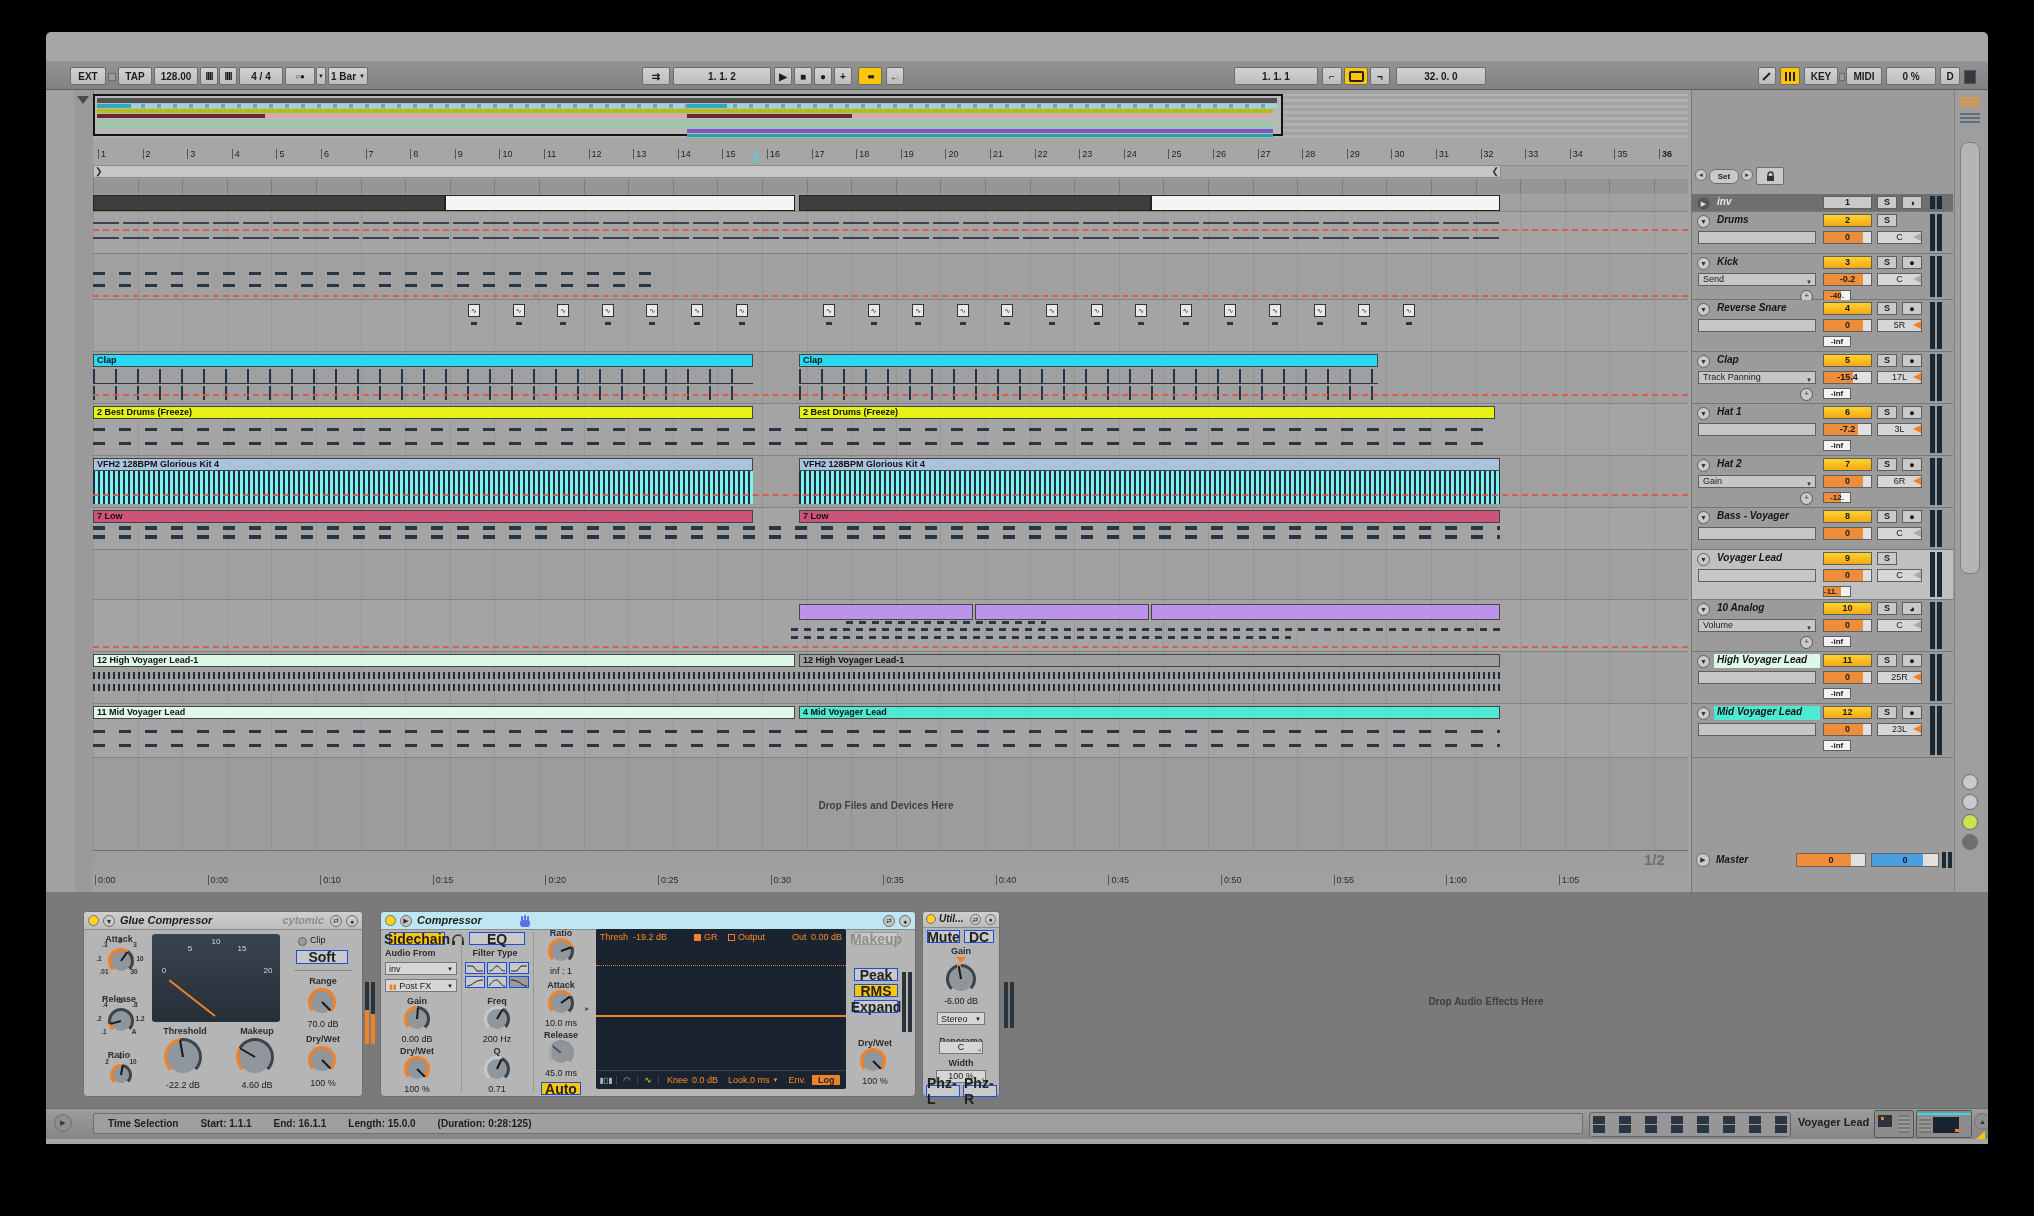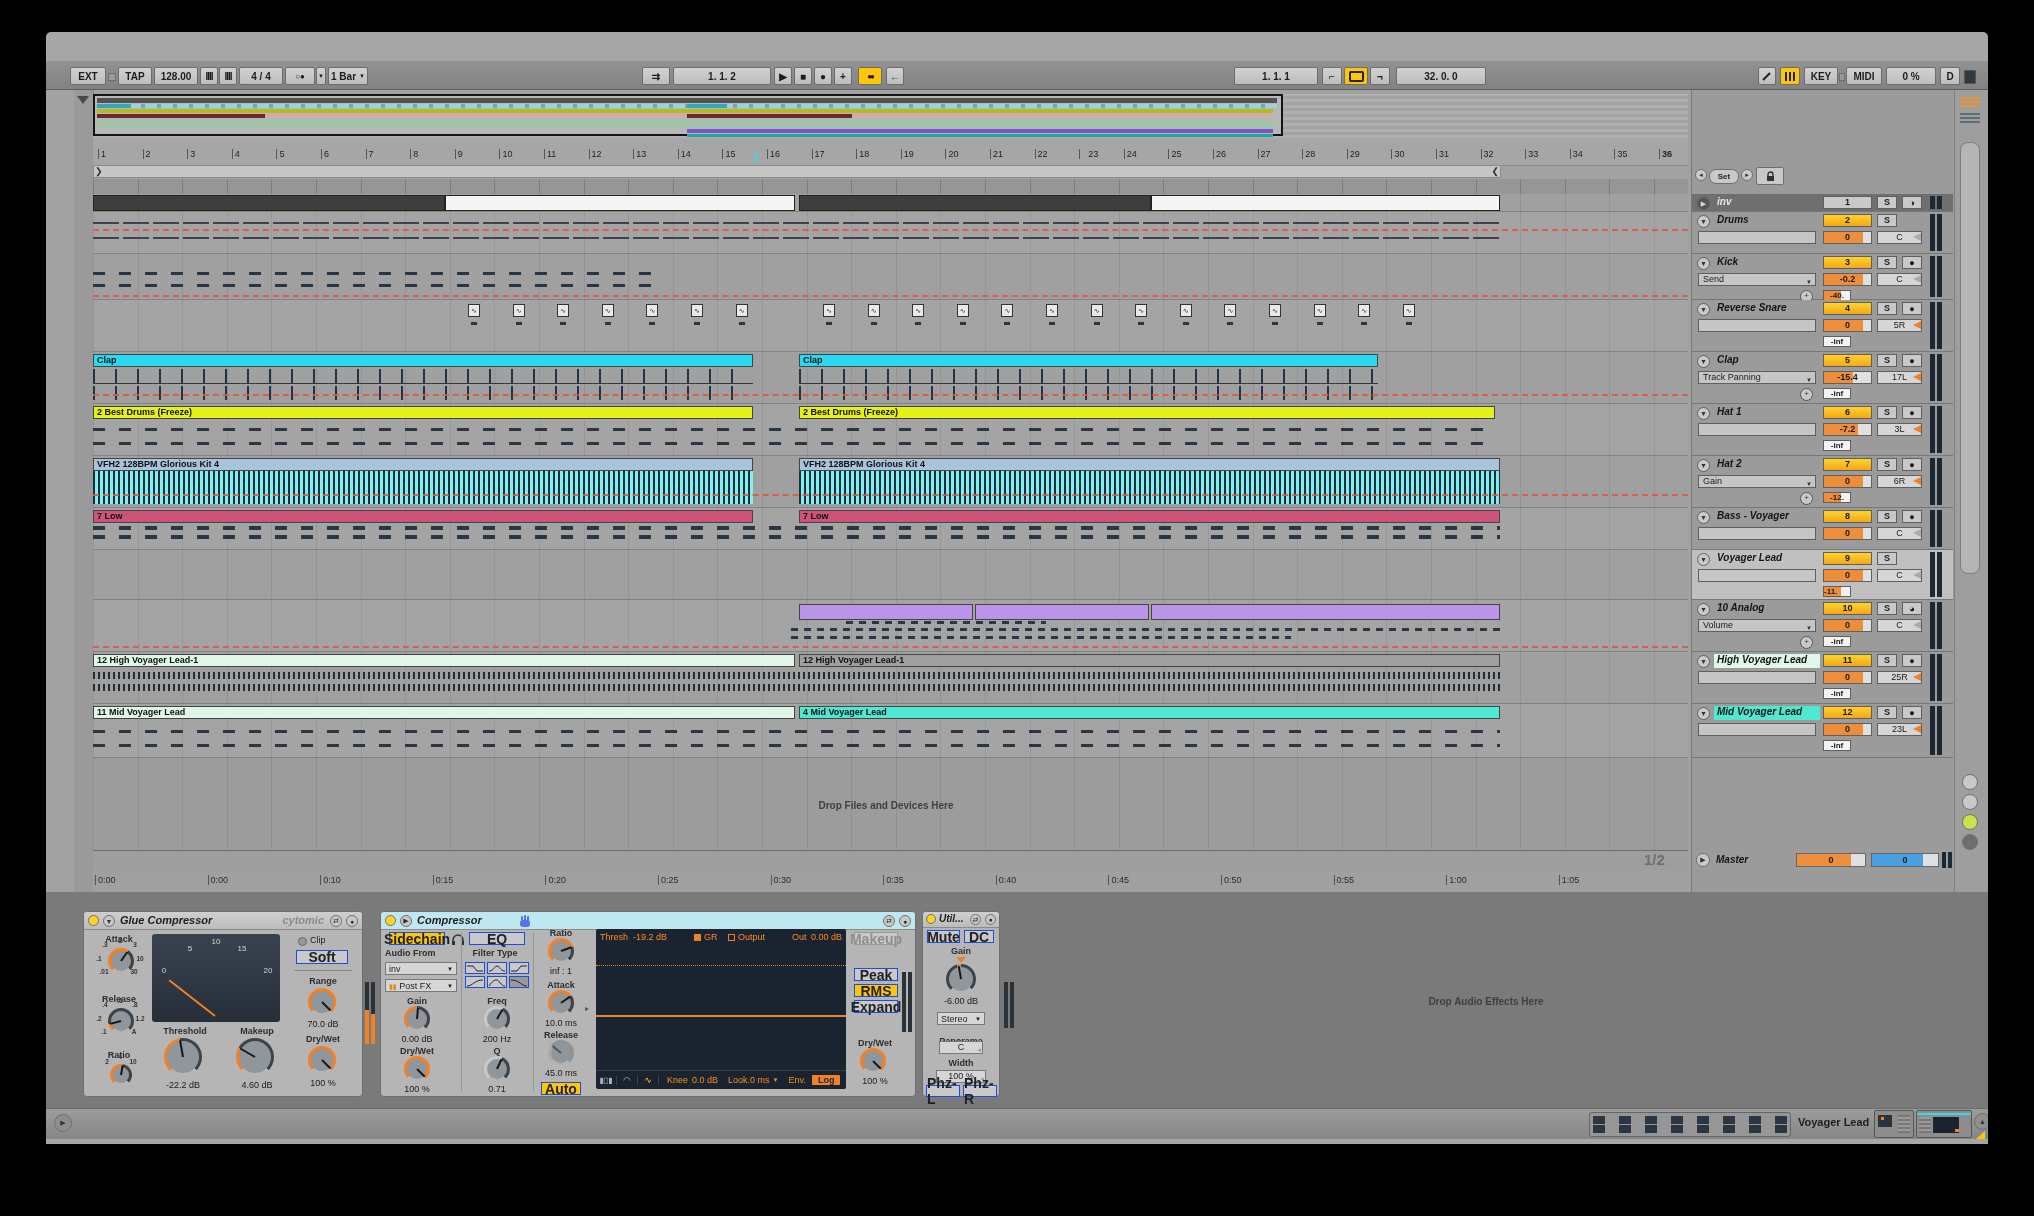--- a/index.html
+++ b/index.html
@@ -126,21 +126,21 @@
       <div style="position: absolute; left: 540.2px; top: 11px; font-size: 9px; color: rgb(34, 34, 34); border-left: 1px solid rgb(85, 85, 85); padding-left: 2px; line-height: 10px;">13</div>
       <div style="position: absolute; left: 584.8px; top: 11px; font-size: 9px; color: rgb(34, 34, 34); border-left: 1px solid rgb(85, 85, 85); padding-left: 2px; line-height: 10px;">14</div>
       <div style="position: absolute; left: 629.4px; top: 11px; font-size: 9px; color: rgb(34, 34, 34); border-left: 1px solid rgb(85, 85, 85); padding-left: 2px; line-height: 10px;">15</div>
       <div style="position: absolute; left: 674px; top: 11px; font-size: 9px; color: rgb(34, 34, 34); border-left: 1px solid rgb(85, 85, 85); padding-left: 2px; line-height: 10px;">16</div>
       <div style="position: absolute; left: 718.6px; top: 11px; font-size: 9px; color: rgb(34, 34, 34); border-left: 1px solid rgb(85, 85, 85); padding-left: 2px; line-height: 10px;">17</div>
       <div style="position: absolute; left: 763.2px; top: 11px; font-size: 9px; color: rgb(34, 34, 34); border-left: 1px solid rgb(85, 85, 85); padding-left: 2px; line-height: 10px;">18</div>
       <div style="position: absolute; left: 807.8px; top: 11px; font-size: 9px; color: rgb(34, 34, 34); border-left: 1px solid rgb(85, 85, 85); padding-left: 2px; line-height: 10px;">19</div>
       <div style="position: absolute; left: 852.4px; top: 11px; font-size: 9px; color: rgb(34, 34, 34); border-left: 1px solid rgb(85, 85, 85); padding-left: 2px; line-height: 10px;">20</div>
       <div style="position: absolute; left: 897px; top: 11px; font-size: 9px; color: rgb(34, 34, 34); border-left: 1px solid rgb(85, 85, 85); padding-left: 2px; line-height: 10px;">21</div>
       <div style="position: absolute; left: 941.6px; top: 11px; font-size: 9px; color: rgb(34, 34, 34); border-left: 1px solid rgb(85, 85, 85); padding-left: 2px; line-height: 10px;">22</div>
-      <div style="position: absolute; left: 986.2px; top: 11px; font-size: 9px; color: rgb(34, 34, 34); border-left: 1px solid rgb(85, 85, 85); padding-left: 8px; line-height: 10px;">23</div>
+      <div style="position: absolute; left: 986.2px; top: 11px; font-size: 9px; color: rgb(34, 34, 34); border-left: 1px solid rgb(85, 85, 85); padding-left: 2px; line-height: 10px;">23</div>
       <div style="position: absolute; left: 1030.8px; top: 11px; font-size: 9px; color: rgb(34, 34, 34); border-left: 1px solid rgb(85, 85, 85); padding-left: 2px; line-height: 10px;">24</div>
       <div style="position: absolute; left: 1075.4px; top: 11px; font-size: 9px; color: rgb(34, 34, 34); border-left: 1px solid rgb(85, 85, 85); padding-left: 2px; line-height: 10px;">25</div>
       <div style="position: absolute; left: 1120px; top: 11px; font-size: 9px; color: rgb(34, 34, 34); border-left: 1px solid rgb(85, 85, 85); padding-left: 2px; line-height: 10px;">26</div>
       <div style="position: absolute; left: 1164.6px; top: 11px; font-size: 9px; color: rgb(34, 34, 34); border-left: 1px solid rgb(85, 85, 85); padding-left: 2px; line-height: 10px;">27</div>
       <div style="position: absolute; left: 1209.2px; top: 11px; font-size: 9px; color: rgb(34, 34, 34); border-left: 1px solid rgb(85, 85, 85); padding-left: 2px; line-height: 10px;">28</div>
       <div style="position: absolute; left: 1253.8px; top: 11px; font-size: 9px; color: rgb(34, 34, 34); border-left: 1px solid rgb(85, 85, 85); padding-left: 2px; line-height: 10px;">29</div>
       <div style="position: absolute; left: 1298.4px; top: 11px; font-size: 9px; color: rgb(34, 34, 34); border-left: 1px solid rgb(85, 85, 85); padding-left: 2px; line-height: 10px;">30</div>
       <div style="position: absolute; left: 1343px; top: 11px; font-size: 9px; color: rgb(34, 34, 34); border-left: 1px solid rgb(85, 85, 85); padding-left: 2px; line-height: 10px;">31</div>
       <div style="position: absolute; left: 1387.6px; top: 11px; font-size: 9px; color: rgb(34, 34, 34); border-left: 1px solid rgb(85, 85, 85); padding-left: 2px; line-height: 10px;">32</div>
       <div style="position: absolute; left: 1432.2px; top: 11px; font-size: 9px; color: rgb(34, 34, 34); border-left: 1px solid rgb(85, 85, 85); padding-left: 2px; line-height: 10px;">33</div>
@@ -718,20 +718,27 @@
     <div class="dlabel" style="left:8px;top:146px;width:60px">Width</div>
     <div class="abs" style="left:13px;top:158px;width:50px;height:13px;background:#d6d6d6;border:1px solid #787878;box-sizing:border-box;text-align:center;font-size:9px;line-height:11px;color:#1a1a1a"><span>100 %</span><span style="position:absolute;right:1px;top:2px;font-size:7px;color:#9a9a9a">◂</span></div>
     <div class="dbtn" style="left:3px;top:173px;width:34px;height:12px">Phz-L</div>
     <div class="dbtn" style="left:40px;top:173px;width:34px;height:12px">Phz-R</div>
   </div>
   <div class="abs" style="left:958px;top:950px;width:4px;height:46px;background:#2a323a"></div>
   <div class="abs" style="left:964px;top:950px;width:4px;height:46px;background:#2a323a"></div>
 
   <div class="abs" style="left:0;top:1076px;width:1942px;height:30px;background:linear-gradient(#9c9c9c,#868686);border-top:1px solid #6a6a6a">
     <div class="circ" style="left:8px;top:5px;width:18px;height:18px;background:#8e8e8e">▶</div>
+    <div class="abs" style="left:47px;top:4px;width:1490px;height:21px;background:#9e9e9e;border:1px solid #6e6e6e;border-radius:2px;display:flex;align-items:center;gap:22px;padding-left:14px;box-sizing:border-box;font-size:10px;font-weight:bold;color:#1e1e1e">
+      <span>Time Selection</span>
+      <span>Start: 1.1.1</span>
+      <span>End: 16.1.1</span>
+      <span>Length: 15.0.0</span>
+      <span>(Duration: 0:28:125)</span>
+    </div>
     <div class="abs" style="left:1543px;top:3px;width:200px;height:23px;background:#969696;border:1px solid #666;border-radius:3px;overflow:hidden">
       <div style="position:absolute;left:3px;top:3px;right:3px;height:8px" class="wf-dash"></div>
       <div style="position:absolute;left:3px;bottom:3px;right:3px;height:8px" class="wf-dash"></div>
     </div>
     <div class="abs" style="left:1752px;top:7px;font-size:11px;font-weight:bold;color:#1e1e1e">Voyager Lead</div>
     <div class="abs" style="left:1828px;top:1px;width:38px;height:26px;background:#8d8d8d;border:1px solid #555;border-radius:2px">
       <div style="position:absolute;left:3px;top:4px;width:14px;height:12px;background:#2a333d"></div>
       <div style="position:absolute;left:6px;top:6px;width:3px;height:3px;background:#f08126"></div>
       <div style="position:absolute;right:3px;top:4px;width:12px;height:18px;background:repeating-linear-gradient(0deg,#777 0 2px,#999 2px 4px)"></div>
     </div>

